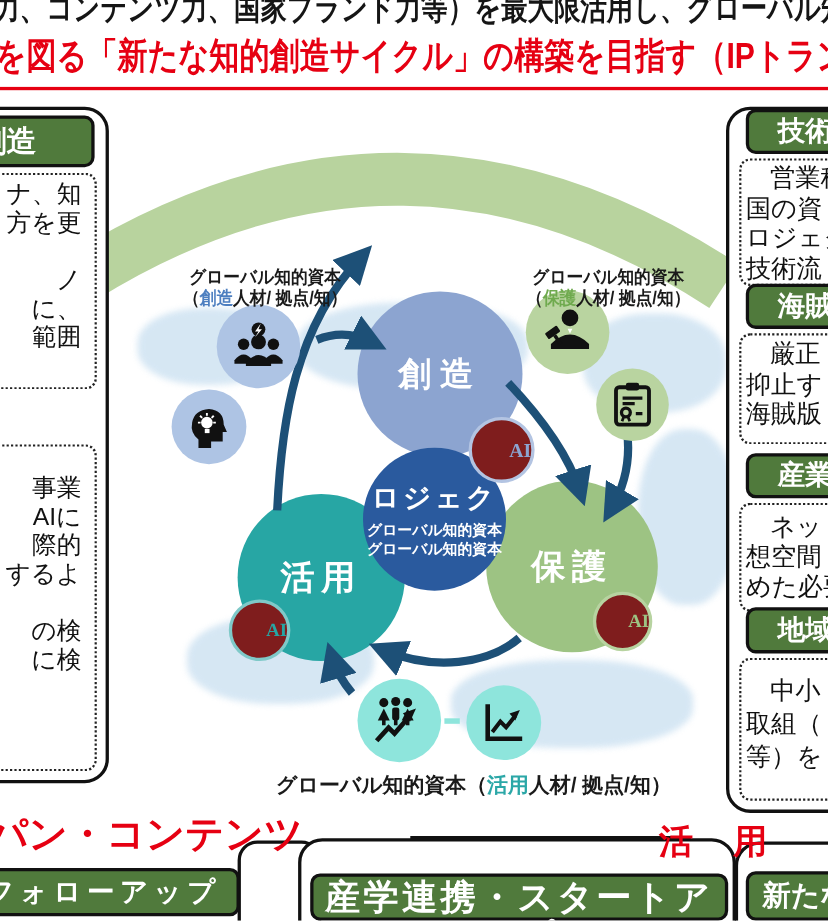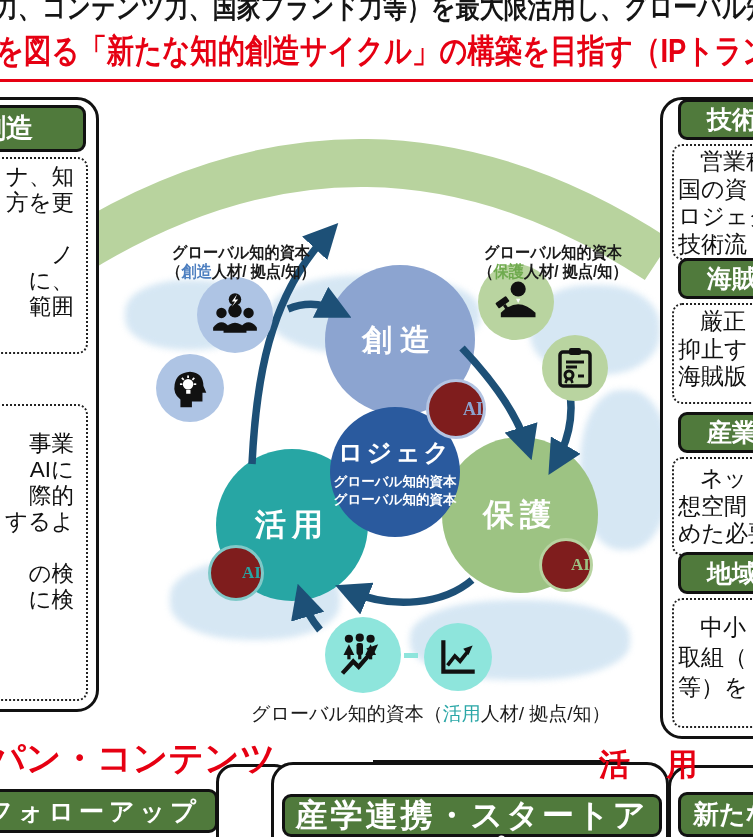--- a/index.html
+++ b/index.html
@@ -18,21 +18,21 @@
   .rline{font-size:23px;color:#111;height:27.5px;line-height:27.5px;text-align:left;}
   .rline.first{text-indent:22px;}
   .leftcol{text-align:right;padding-right:12px;}
   .rightcol{padding-left:4px;}
   
   .map-blob{position:absolute;background:#cfe3f2;border-radius:45%;filter:blur(3px);opacity:.85;z-index:0;}
   .circle{position:absolute;border-radius:50%;display:flex;align-items:center;justify-content:center;color:#fff;font-weight:bold;}
   .ai-badge{position:absolute;background:#7f1d1d;border-radius:50%;display:flex;align-items:center;justify-content:flex-end;font-weight:bold;font-family:"Liberation Serif",serif;z-index:5;}
   .icon-circle{position:absolute;border-radius:50%;display:flex;align-items:center;justify-content:center;z-index:5;}
   .diag-label{position:absolute;font-weight:bold;font-size:16.5px;line-height:19px;color:#1a1a1a;text-align:center;transform:scaleX(.92);transform-origin:center top;z-index:6;}
-  .caption{position:absolute;font-weight:normal;font-size:19px;color:#1a1a1a;z-index:6;}
+  .caption{position:absolute;font-weight:bold;font-size:19px;color:#1a1a1a;z-index:6;}
   .c-blue{color:#4d7fc0;} .c-green{color:#6faa4e;} .c-teal{color:#2ba7a7;}
   
   .red-big{position:absolute;font-weight:bold;color:#e60012;z-index:9;}
   .divline{position:absolute;background:#111;z-index:9;}
   svg{display:block;}
 </style>
 </head>
 <body>
 
 <div id="stage">

